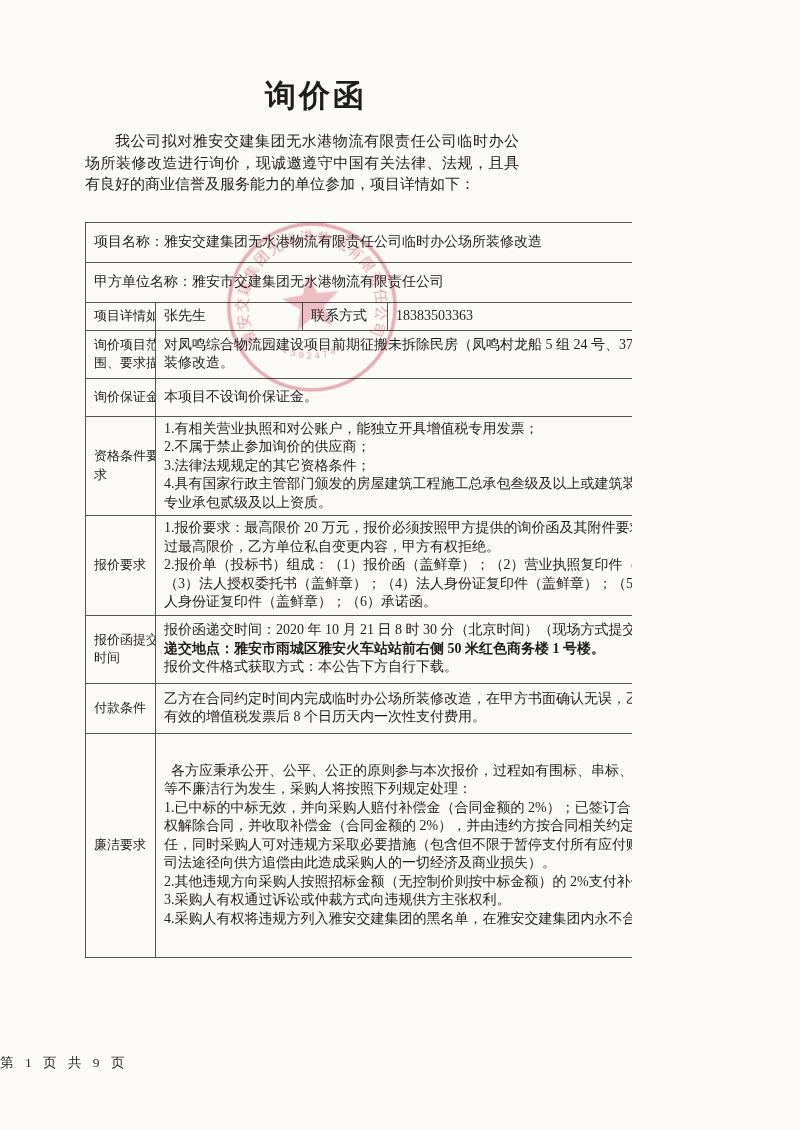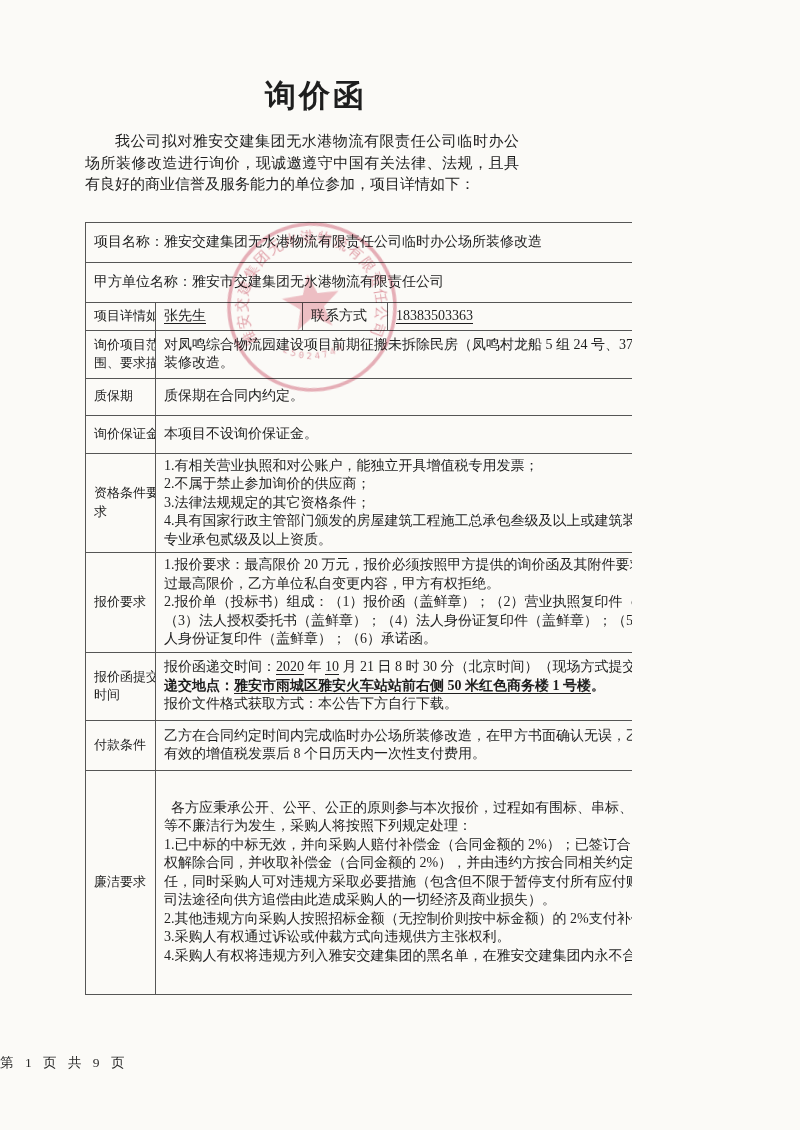--- a/index.html
+++ b/index.html
@@ -40,21 +40,21 @@
     line-height:17px;
     overflow:hidden;
   }
   .label-lines { white-space:pre; }
   .lines { white-space:pre-line; }
   .r1 { height:40px; } .r2 { height:40px; } .r3 { height:28px; }
   .r4 { height:48px; } .r5 { height:37px; } .r6 { height:38px; }
   .r7 { height:85px; } .r8 { height:92px; } .r9 { height:68px; }
   .r10 { height:50px; } .r11 { height:35px; } .r12 { height:224px; }
 
-  .u { text-decoration:underline; text-underline-offset:3px; }
+  .u { text-underline-offset:3px; }
   .b { font-weight:bold; }
   .indent-half { text-indent:0.5em; margin:0; }
   p.cell-p { margin:0; }
 
   .footer {
     position:absolute; left:0; bottom:58px; width:100%;
     text-align:left; font-size:13.5px; letter-spacing:4px; color:#2a2a2a;
   }
 
   
@@ -103,24 +103,20 @@
 
     <tr class="r4">
       <td class="label-cell"><span class="label-lines">询价项目范
 围、要求描述</span></td>
       <td colspan="3">
             <div class="lines">对凤鸣综合物流园建设项目前期征搬未拆除民房（凤鸣村龙船 5 组 24 号、37 号）进行
 装修改造。</div>
           </td>
     </tr>
 
-    <tr class="r5">
-      <td class="label-cell"><span class="label-lines">质保期</span></td>
-      <td colspan="3"><span>质保期在合同内约定。</span></td>
-    </tr>
 
     <tr class="r6">
       <td class="label-cell"><span class="label-lines">询价保证金</span></td>
       <td colspan="3"><span>本项目不设询价保证金。</span></td>
     </tr>
 
     <tr class="r7">
       <td class="label-cell"><span class="label-lines">资格条件要
 求</span></td>
       <td colspan="3">

